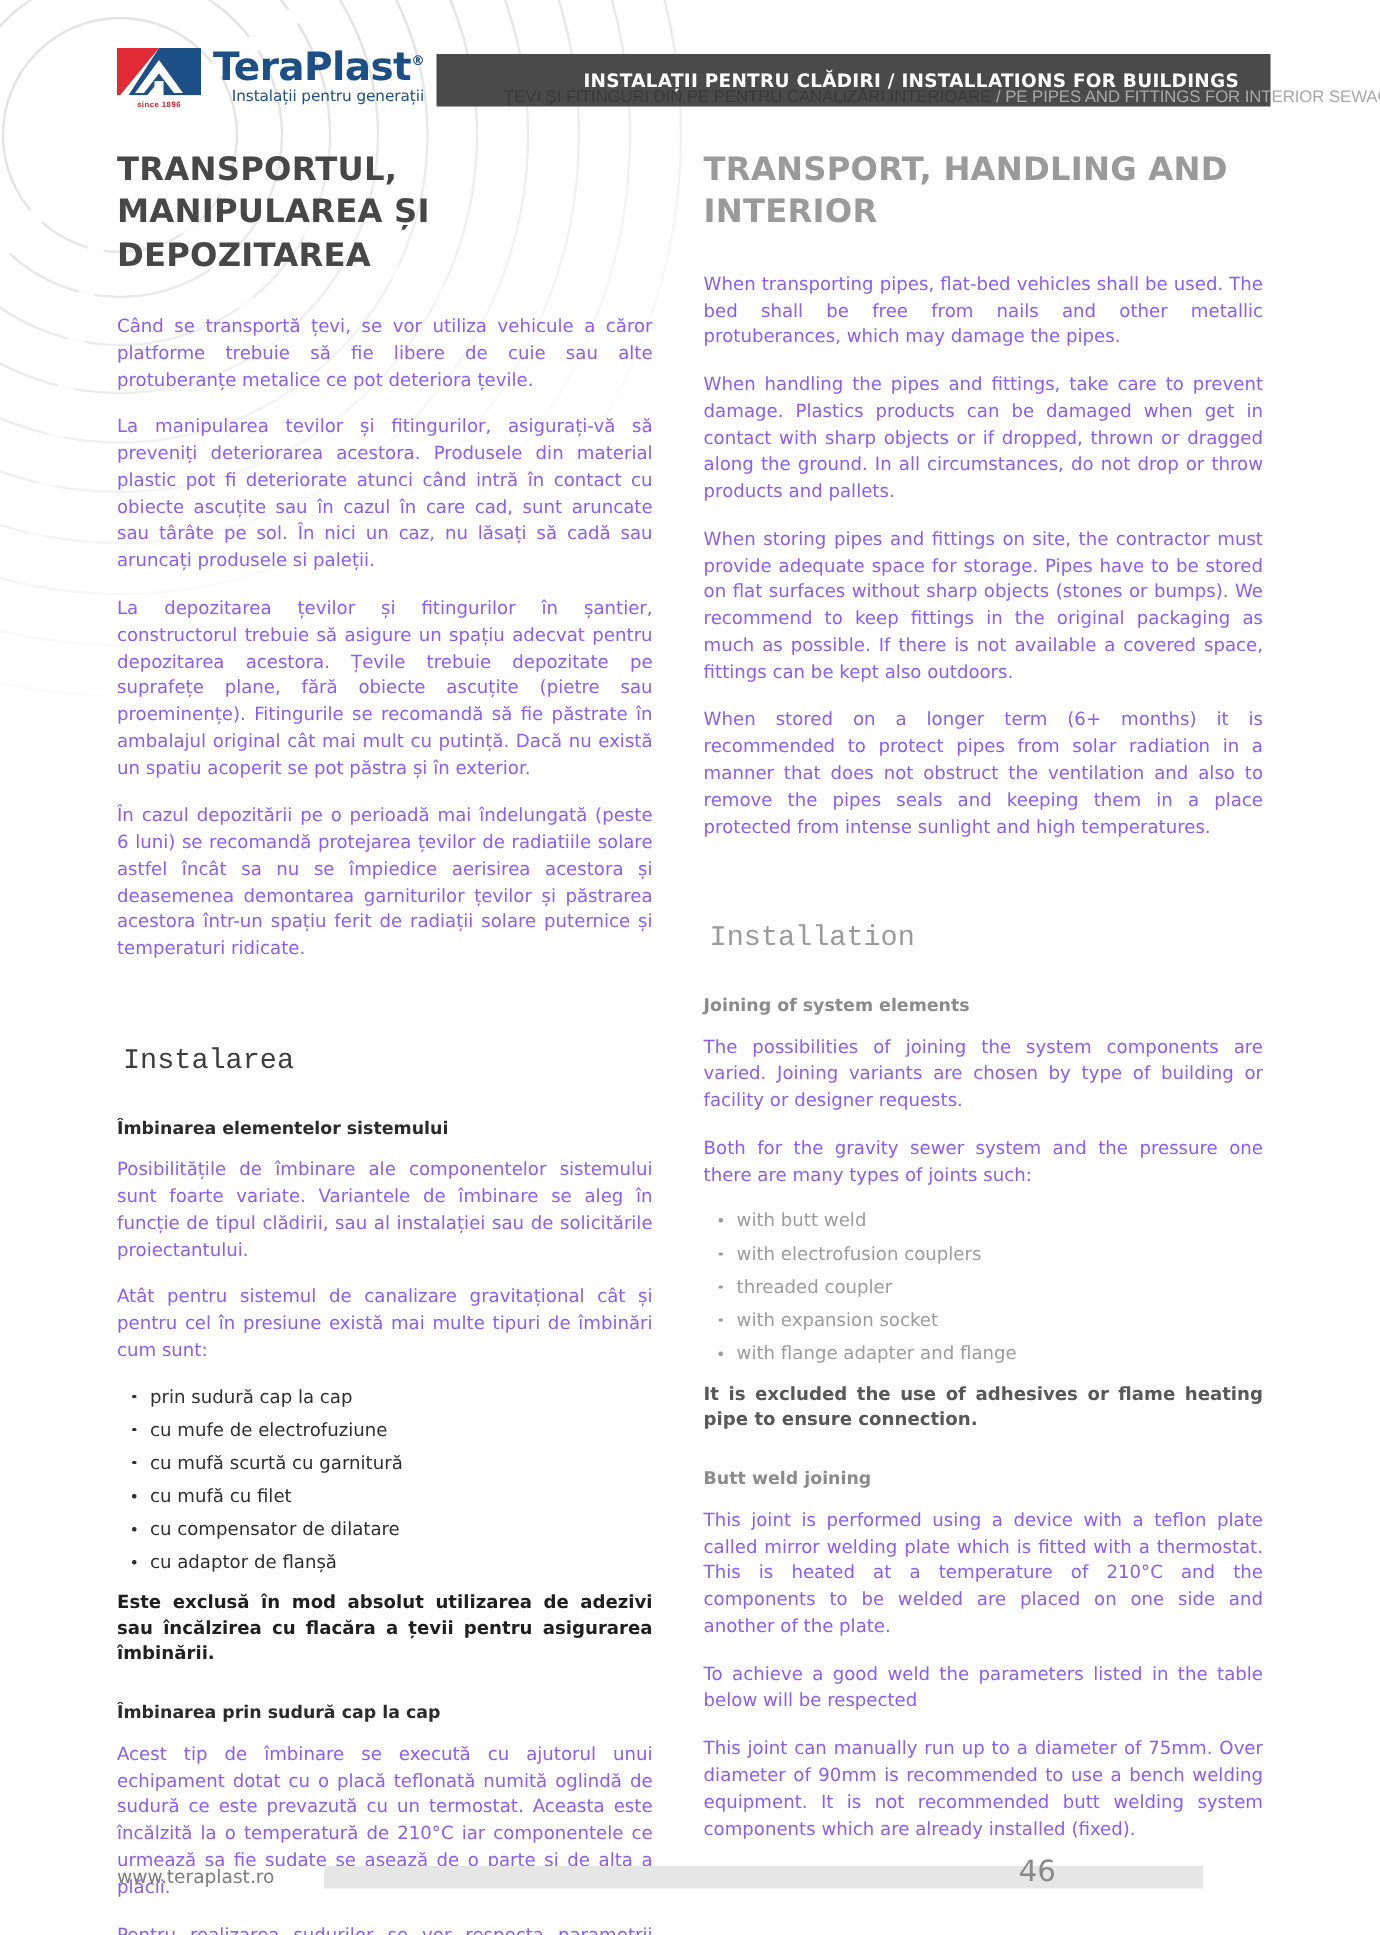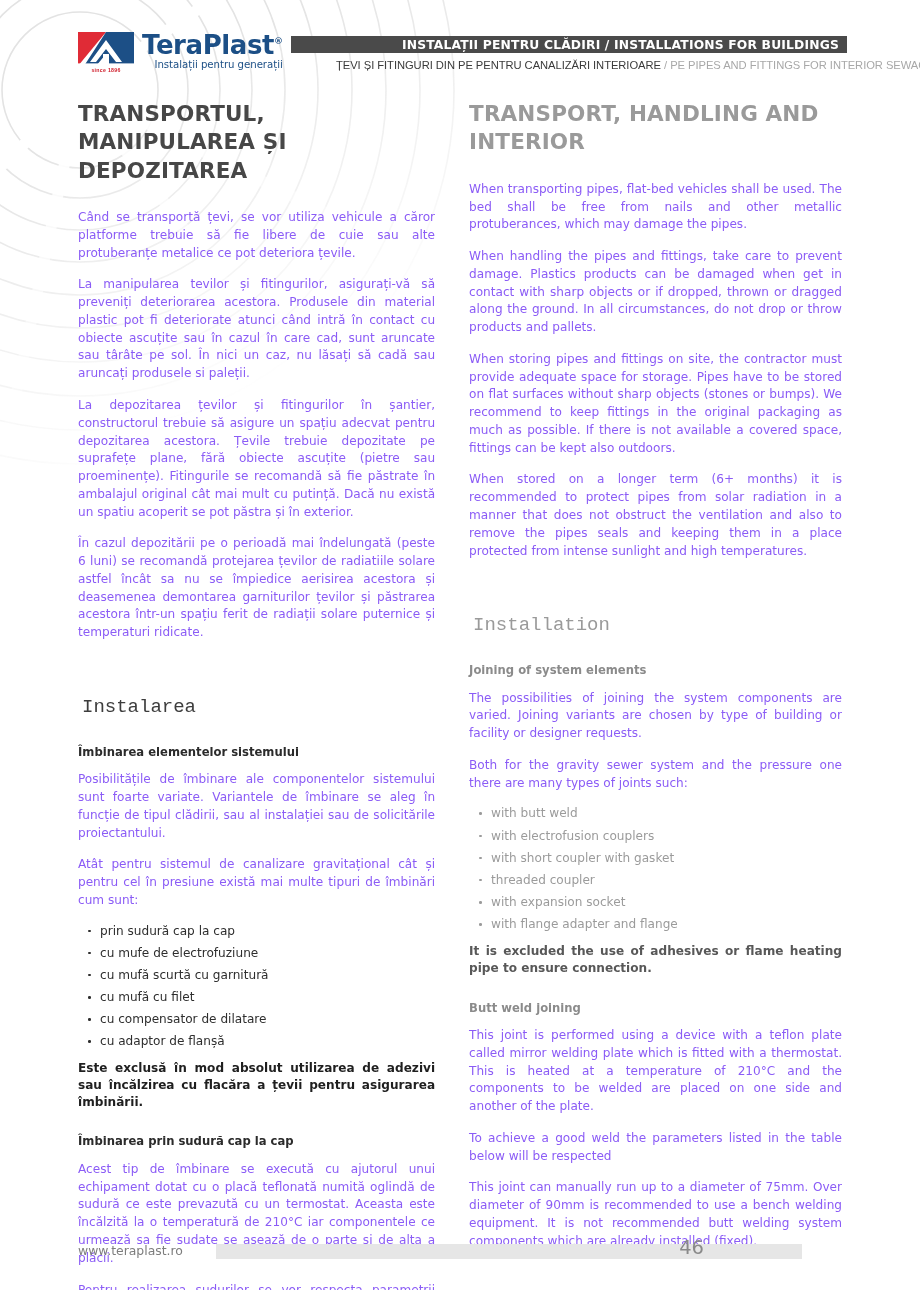--- a/index.html
+++ b/index.html
@@ -87,30 +87,30 @@
     letter-spacing: -0.05px;
     font-family: "DejaVu Sans", sans-serif;
     text-align: right;
   }
 
   .title-bar {
     position: absolute;
     left: 291px;
     top: 36px;
     width: 556px;
-    height: 17px;
+    height: 35px;
     background: #4a4a4a;
     color: #ffffff;
     font-size: 12.3px;
     font-weight: bold;
     letter-spacing: .18px;
     display: flex;
     align-items: center;
     justify-content: flex-end;
-    padding-right: 8px;
+    padding-right: 21px;
     box-sizing: border-box;
     font-family: "DejaVu Sans", sans-serif;
   }
   .subtitle-bar {
     position: absolute;
     left: 291px;
     top: 59px;
     width: 556px;
     text-align: center;
     font-size: 11.2px;
@@ -393,21 +393,20 @@
         <h3 class="sub">Joining of system elements</h3>
         <div class="sp-12"></div>
         <p class="body">The possibilities of joining the system components are varied. Joining variants are chosen by type of building or facility or designer requests.</p>
         <div class="sp-14"></div>
         <p class="body">Both for the gravity sewer system and the pressure one there are many types of joints such:</p>
         <div class="sp-10"></div>
 
         <ul class="bullets">
           <li>with butt weld</li>
           <li>with electrofusion couplers</li>
-          <li>with short coupler with gasket</li>
           <li>threaded coupler</li>
           <li>with expansion socket</li>
           <li>with flange adapter and flange</li>
         </ul>
 
         <div class="sp-8"></div>
         <p class="callout">It is excluded the use of adhesives or flame heating pipe to ensure connection.</p>
 
         <div class="sp-24"></div>
         <h3 class="sub">Butt weld joining</h3>

